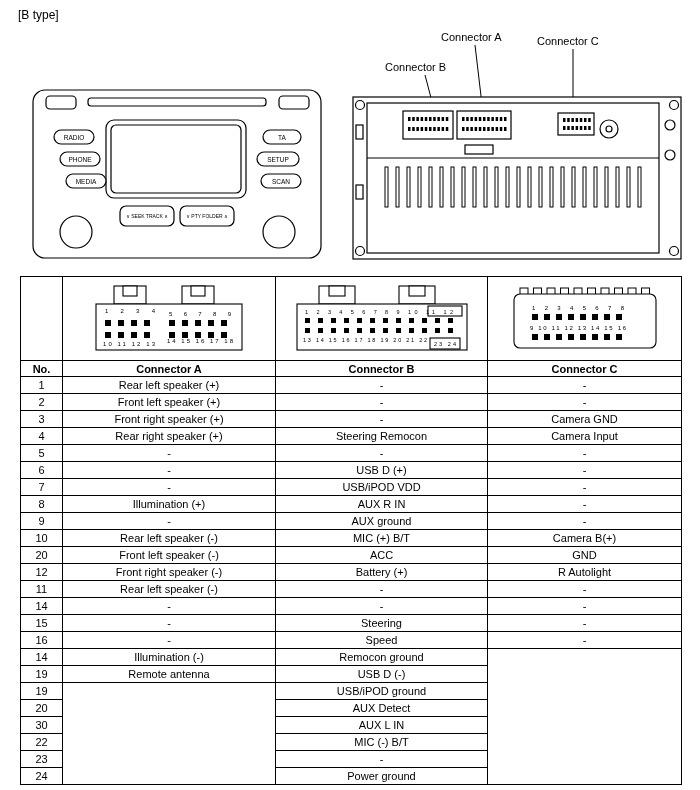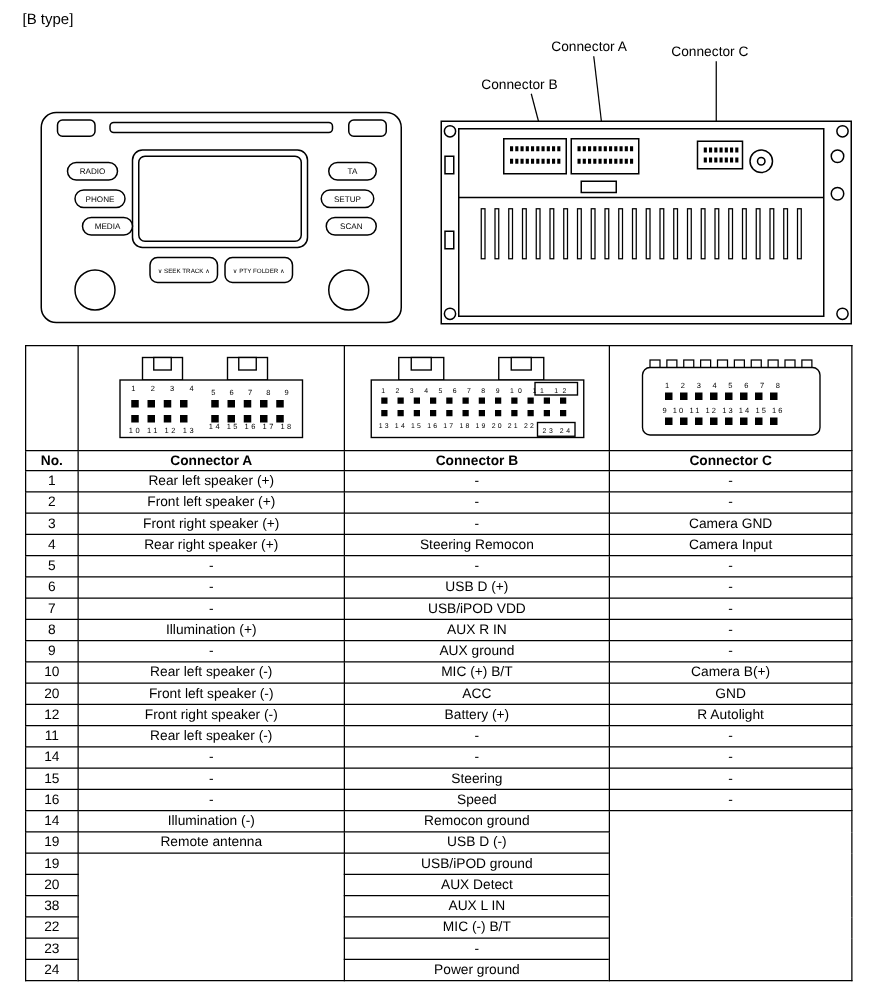--- a/index.html
+++ b/index.html
@@ -436,21 +436,21 @@
   <tr>
         <td>19</td>
         <td rowspan="6"></td>
         <td>USB/iPOD ground</td>
       </tr>
   <tr>
         <td>20</td>
         <td>AUX Detect</td>
       </tr>
   <tr>
-        <td>38</td>
+        <td>30</td>
         <td>AUX L IN</td>
       </tr>
   <tr>
         <td>22</td>
         <td>MIC (-) B/T</td>
       </tr>
   <tr>
         <td>23</td>
         <td>-</td>
       </tr>

